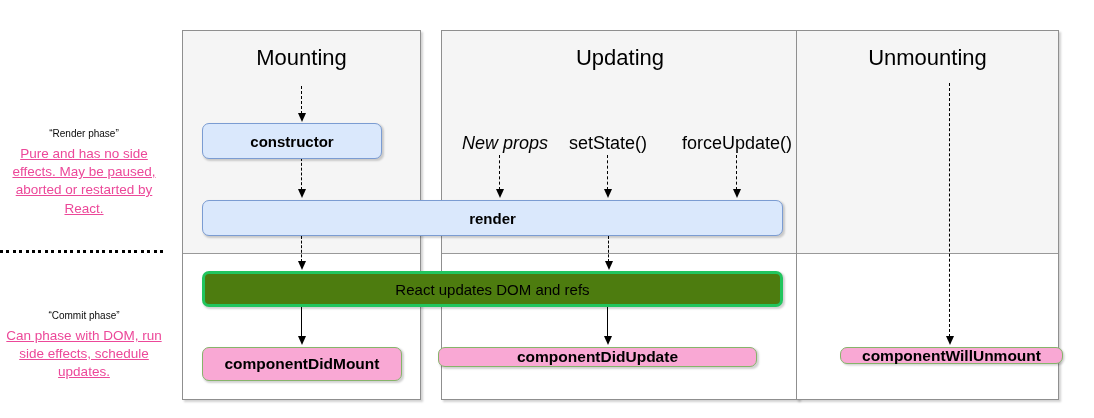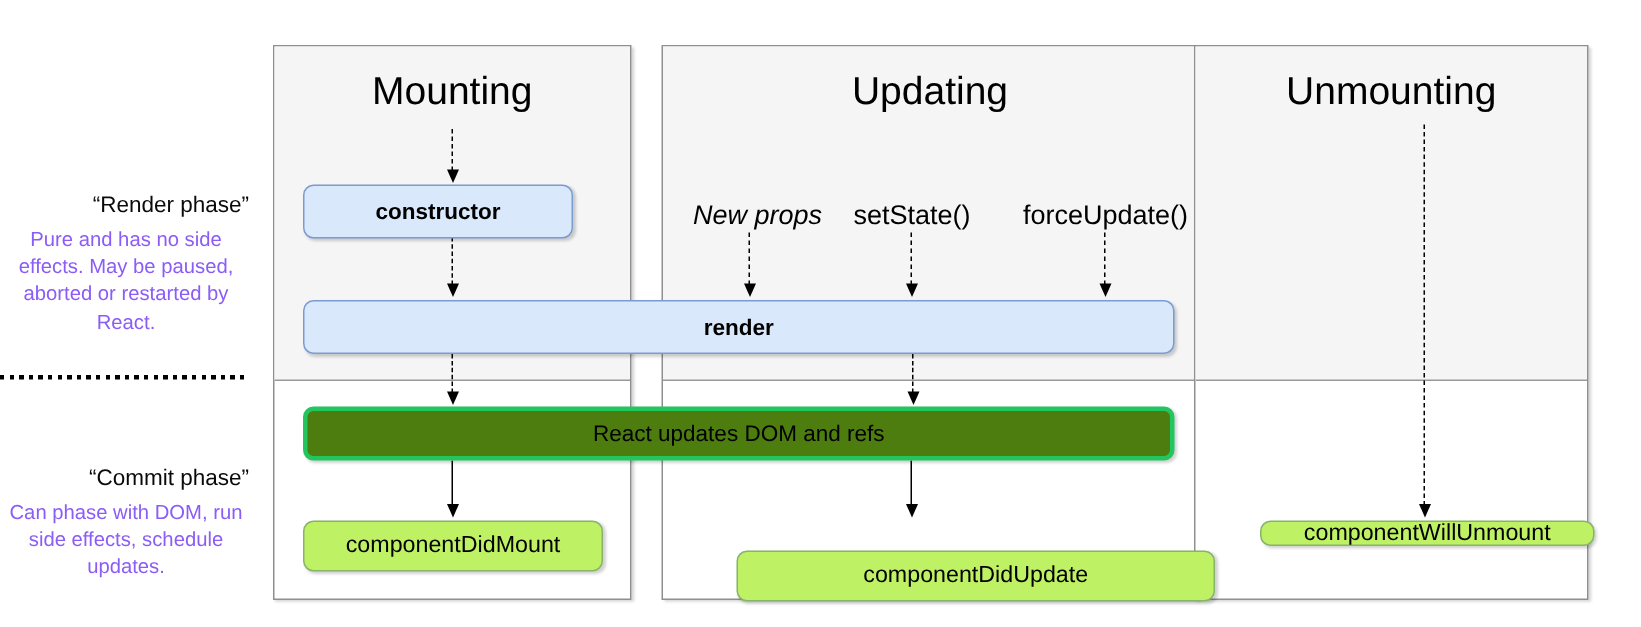--- a/index.html
+++ b/index.html
@@ -11,22 +11,22 @@
     width: 1094px;
     height: 418px;
     background: #ffffff;
     overflow: hidden;
   }
 
   
   .phase-block { position: absolute; left: 2px; width: 164px; text-align: center; }
   .phase-block.render { top: 128px; }
   .phase-block.commit { top: 288px; margin-top: 22px; }
-  .phase-title { font-size: 15px; font-weight: 500; margin-bottom: 6px; color: #0a0a0a; text-align: right; }
-  .phase-desc { font-size: 13.5px; line-height: 1.35; color: #8b5cf6; }
+  .phase-title { font-size: 10px; font-weight: 500; margin-bottom: 6px; color: #0a0a0a; }
+  .phase-desc { font-size: 13.5px; line-height: 1.35; color: #ec4899; text-decoration: underline; }
 
   .phase-divider {
     position: absolute; left: 0; top: 250px; width: 163px; height: 3px;
     background: repeating-linear-gradient(90deg, #000 0 3px, transparent 3px 6.4px);
   }
 
   
   .column {
     position: absolute; top: 30px; height: 370px;
     background: #ffffff;
@@ -35,47 +35,47 @@
   }
   .col-mounting   { left: 182px; width: 239px; }
   .col-updating   { left: 441px; width: 358px; }
   .col-unmounting { left: 796px; width: 263px; }
   .render-zone {
     position: absolute; left: 0; top: 0; right: 0; height: 223px;
     background: #f5f5f5; border-bottom: 1px solid #999;
   }
   .column-title {
     position: relative; margin-top: 14px; text-align: center;
-    font-size: 26px; font-weight: 400; color: #000;
+    font-size: 22px; font-weight: 400; color: #000;
   }
 
   
   .trigger {
     position: absolute; top: 133px; width: 130px; height: 20px;
     text-align: center; font-size: 18px; color: #000;
   }
   .trig-newprops   { left: 440px; font-style: italic; }
   .trig-setstate   { left: 543px; }
   .trig-forceupdate{ left: 672px; }
 
   
   .node {
     position: absolute; display: flex; align-items: center; justify-content: center;
     border-radius: 7px; font-size: 15px;
     box-shadow: 1.5px 1.5px 2px rgba(0,0,0,0.18);
   }
   .node.blue   { background: #dae8fc; border: 1px solid #7b9cd2; font-weight: bold; }
   .node.yellow { background: #4d7c0f; border: 3px solid #22c55e; }
-  .node.green  { background: #bef264; border: 1px solid #86b46a; font-weight: normal; }
+  .node.green  { background: #f9a8d4; border: 1px solid #86b46a; font-weight: bold; }
 
   .n-constructor { left: 202px; top: 123px; width: 180px; height: 36px; }
   .n-render      { left: 202px; top: 200px; width: 581px; height: 36px; }
   .n-reactdom    { left: 202px; top: 271px; width: 581px; height: 36px; }
   .n-didmount    { left: 202px; top: 347px; width: 200px; height: 34px; font-size: 15.5px; }
-  .n-didupdate   { left: 491px; top: 347px; width: 319px; height: 34px; font-size: 15.5px; margin-top: 20px; }
+  .n-didupdate   { left: 438px; top: 347px; width: 319px; height: 20px; font-size: 15.5px; }
   .n-willunmount { left: 840px; top: 347px; width: 223px; height: 17px; font-size: 15.5px; }
 
   
   .arrow { position: absolute; width: 10px; }
   .arrow .shaft { position: absolute; left: 4.25px; top: 0; bottom: 8px; border-left: 1.5px dashed #000; }
   .arrow.solid .shaft { border-left-style: solid; }
   .arrow .head {
     position: absolute; left: 0.5px; bottom: 0; width: 0; height: 0;
     border-left: 4.5px solid transparent; border-right: 4.5px solid transparent;
     border-top: 9px solid #000;

